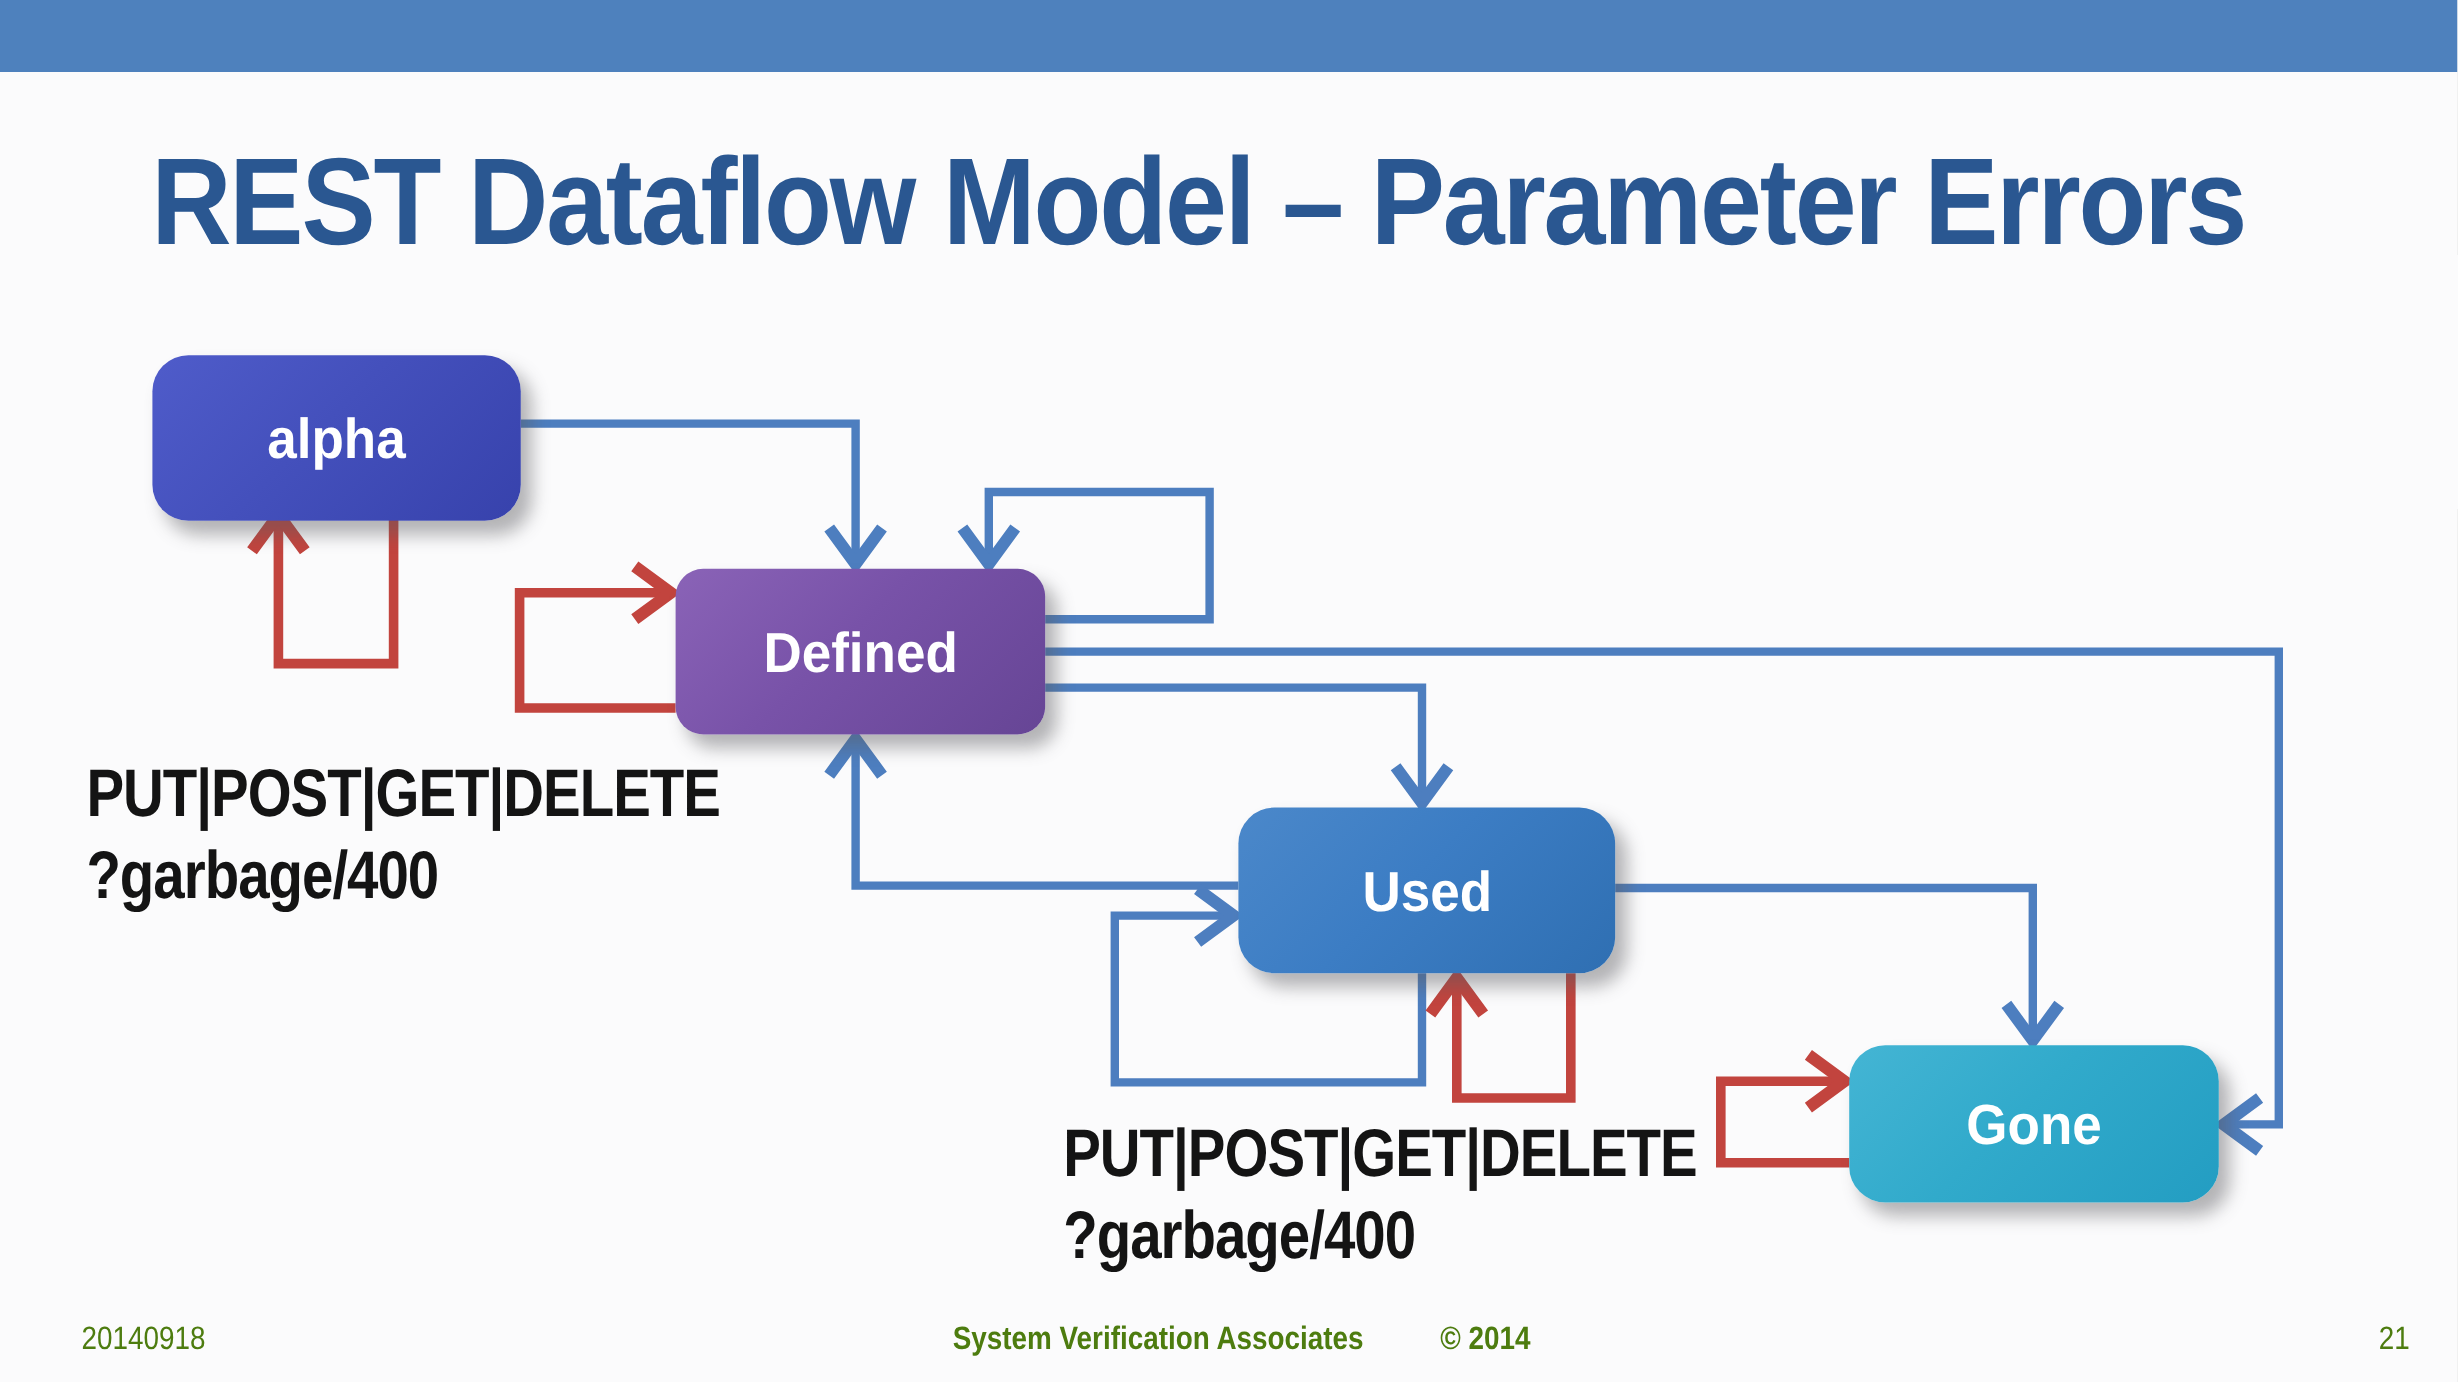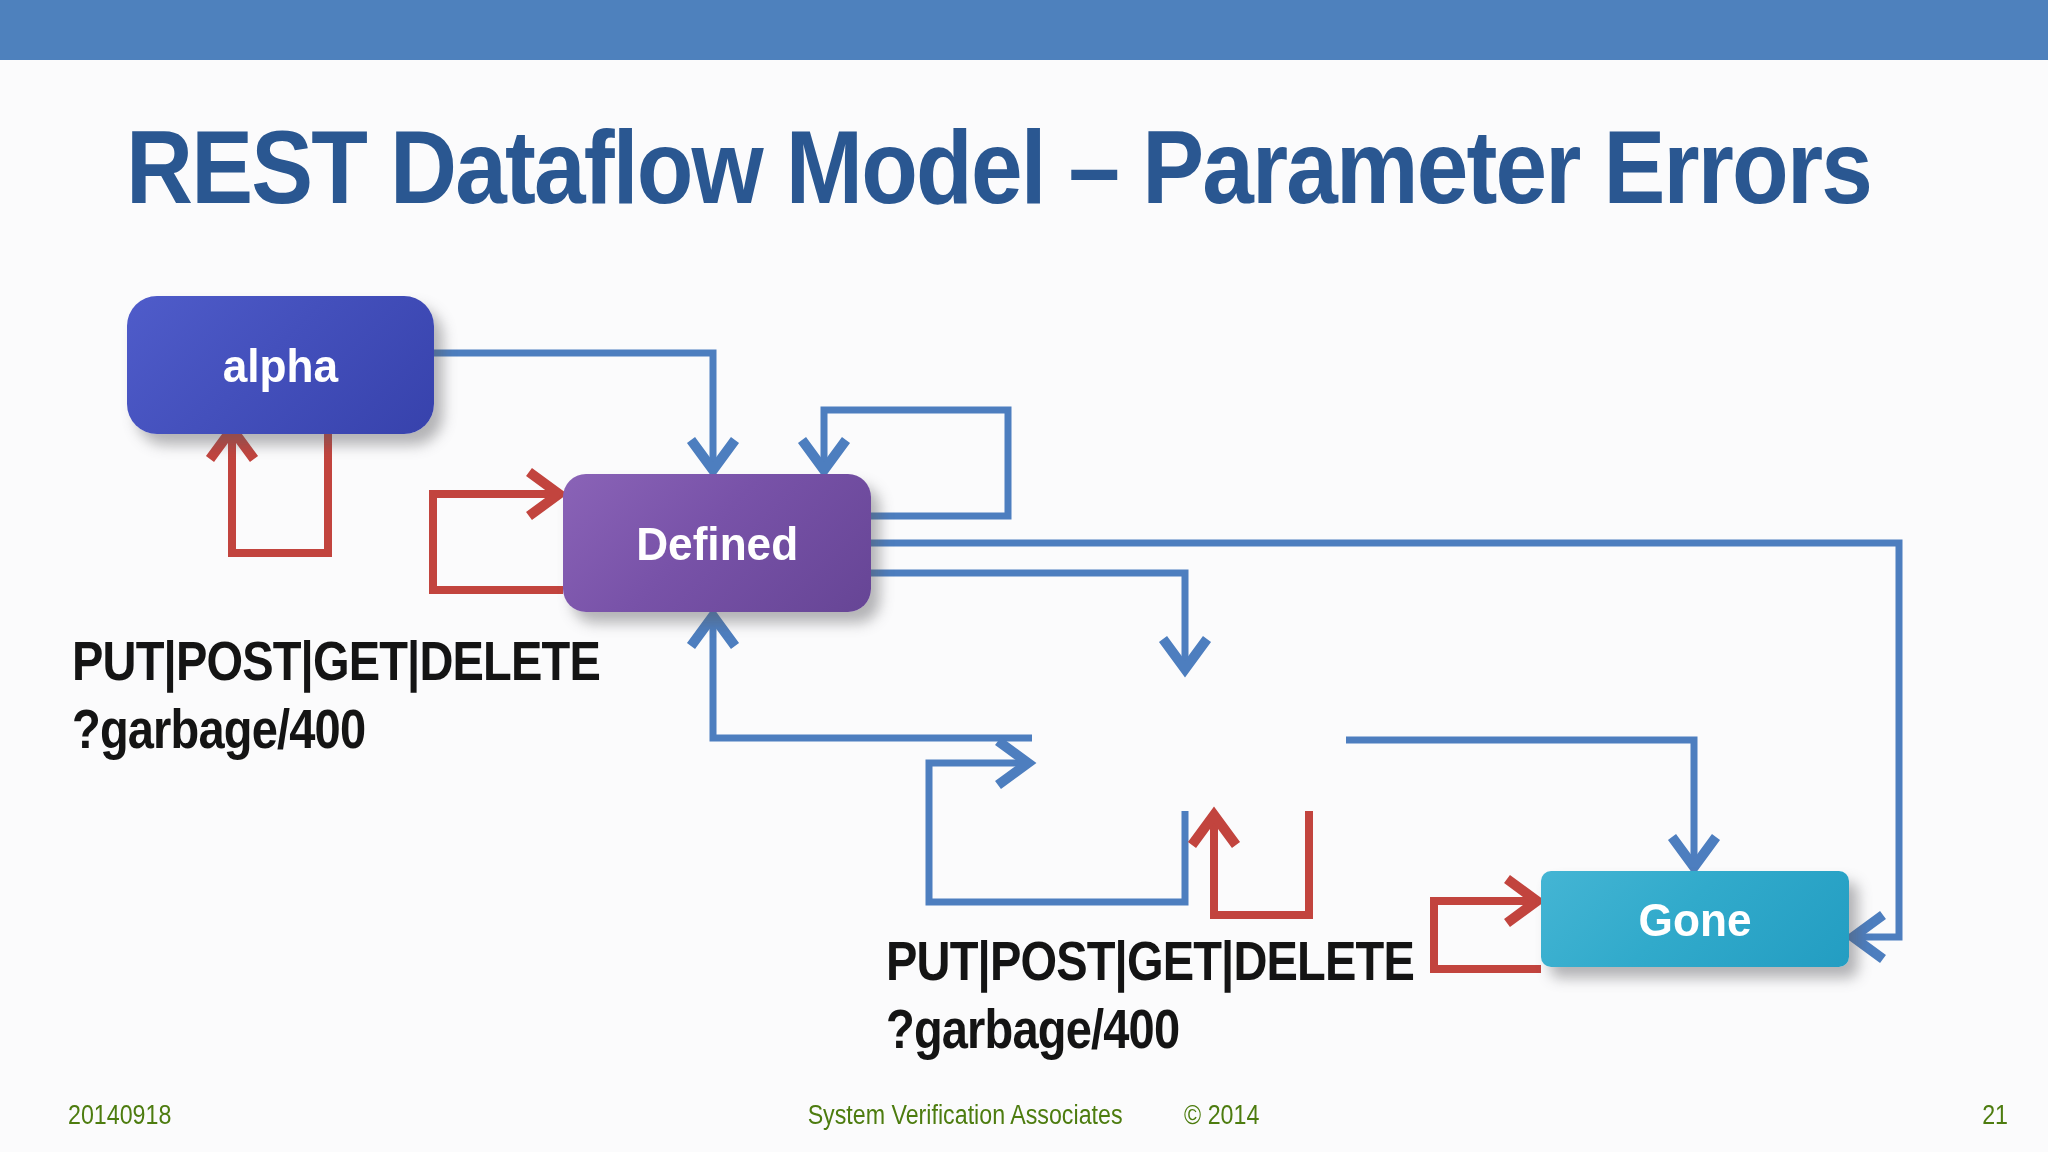--- a/index.html
+++ b/index.html
@@ -28,22 +28,22 @@
     box-shadow:9px 11px 14px rgba(90,90,95,0.45);
     letter-spacing:0px;
   }
   .node span{transform:scaleX(0.94);}
   #node-alpha  {left:127px; top:284px; width:307px; height:138px;
     background:linear-gradient(135deg,#4f5cca 0%,#4450bc 45%,#3742ac 100%);margin-top:12px;}
   #node-defined{left:563px; top:474px; width:308px; height:138px;
     background:linear-gradient(135deg,#8a63b7 0%,#7852a8 45%,#664595 100%);border-radius:23px;}
   #node-used   {left:1032px;top:673px; width:314px; height:138px;
     background:linear-gradient(135deg,#4b88ca 0%,#3c7dc4 45%,#2f6fb2 100%);}
-  #node-gone   {left:1541px;top:871px; width:308px; height:96px;
-    background:linear-gradient(135deg,#44b5d4 0%,#31aacb 45%,#239dc2 100%);border-radius:10px;}
+  #node-gone   {left:1541px;top:871px; width:308px; height:131px;
+    background:linear-gradient(135deg,#44b5d4 0%,#31aacb 45%,#239dc2 100%);}
 
   .method-label{
     position:absolute;
     font-size:56px;font-weight:bold;color:#141414;
     line-height:1.22;letter-spacing:-1px;white-space:nowrap;
     transform:scaleX(0.84);transform-origin:left top;
   }
   #label-alpha{left:72px;top:627px;}
   #label-used{left:886px;top:927px;}
 
@@ -52,21 +52,21 @@
   .shaft-blue{stroke:#4d7ebf;stroke-width:7;fill:none;stroke-linejoin:miter;}
   .shaft-red{stroke:#c2443e;stroke-width:8;fill:none;stroke-linejoin:miter;}
   .head-blue{stroke:#4d7ebf;stroke-width:10;fill:none;stroke-linejoin:miter;stroke-linecap:butt;}
   .head-red{stroke:#c2443e;stroke-width:10;fill:none;stroke-linejoin:miter;stroke-linecap:butt;}
 
   #footer{
     position:absolute;left:0;top:1100px;width:2048px;height:40px;
     font-size:27px;color:#4d7c0f;z-index:3;
   }
   #footer .f-left{position:absolute;left:68px;top:0;transform:scaleX(0.86);transform-origin:left top;}
-  #footer .f-center{position:absolute;left:0;width:2048px;text-align:center;top:0;}
+  #footer .f-center{position:absolute;left:0;width:2048px;text-align:center;top:0;font-weight:bold;}
   #footer .f-center span{display:inline-block;transform:scaleX(0.86);}
   #footer .f-right{position:absolute;right:40px;top:0;transform:scaleX(0.86);transform-origin:right top;}
   .f-gap{display:inline-block;width:30px;}
 </style>
 </head>
 <body>
 
 <div id="slide">
 
   <div id="topbar"></div>
@@ -108,20 +108,23 @@
     <polyline class="shaft-red" points="1541,969 1434,969 1434,901 1537,901"></polyline>
     <path class="head-red" d="M 1507,879 L 1537,901 L 1507,923"></path>
   </svg>
 
   <div class="node" id="node-alpha">
     <span>alpha</span>
   </div>
   <div class="node" id="node-defined">
     <span>Defined</span>
   </div>
+  <div class="node" id="node-used">
+    <span>Used</span>
+  </div>
   <div class="node" id="node-gone">
     <span>Gone</span>
   </div>
 
   <div class="method-label" id="label-alpha">
     <div>PUT|POST|GET|DELETE</div>
     <div>?garbage/400</div>
   </div>
 
   <div class="method-label" id="label-used">

